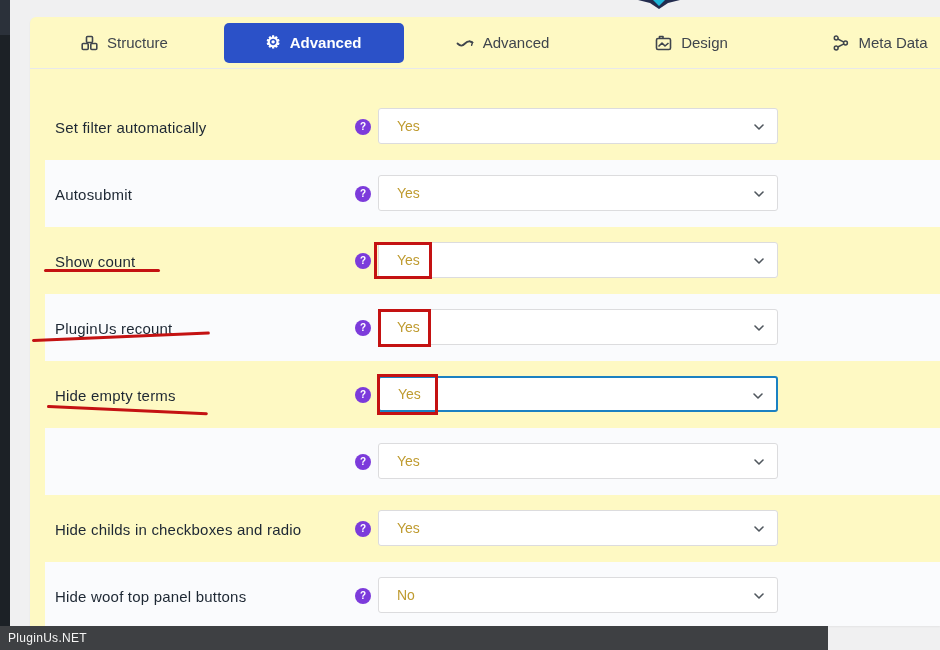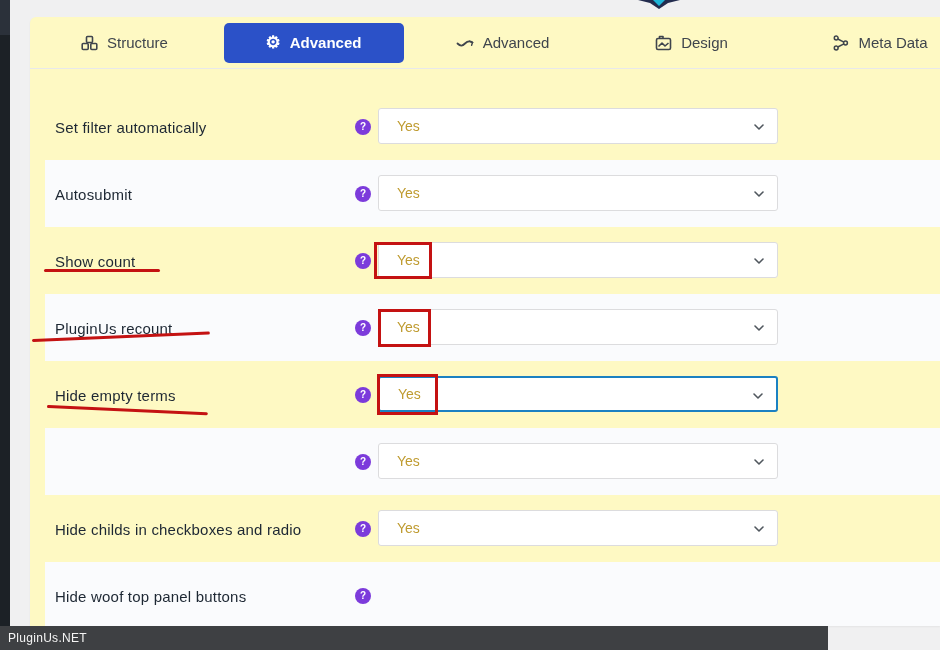--- a/index.html
+++ b/index.html
@@ -219,20 +219,26 @@
         <span class="select-value">Yes</span>
         <svg class="chev" width="16" height="16" viewBox="0 0 24 24" fill="none" stroke="#50575e" stroke-width="2.4" stroke-linecap="round" stroke-linejoin="round">
             <polyline points="6,9 12,15 18,9"></polyline>
           </svg>
       </div>
     </div>
 
     <div class="row alt">
       <span class="row-label">Hide woof top panel buttons</span>
       <span class="help">?</span>
+      <div class="select">
+        <span class="select-value">No</span>
+        <svg class="chev" width="16" height="16" viewBox="0 0 24 24" fill="none" stroke="#50575e" stroke-width="2.4" stroke-linecap="round" stroke-linejoin="round">
+            <polyline points="6,9 12,15 18,9"></polyline>
+          </svg>
+      </div>
     </div>
 
   </div>
 </div>
 
 <div class="footer">
   <span>PluginUs.NET</span>
 </div>
 
 </body></html>

